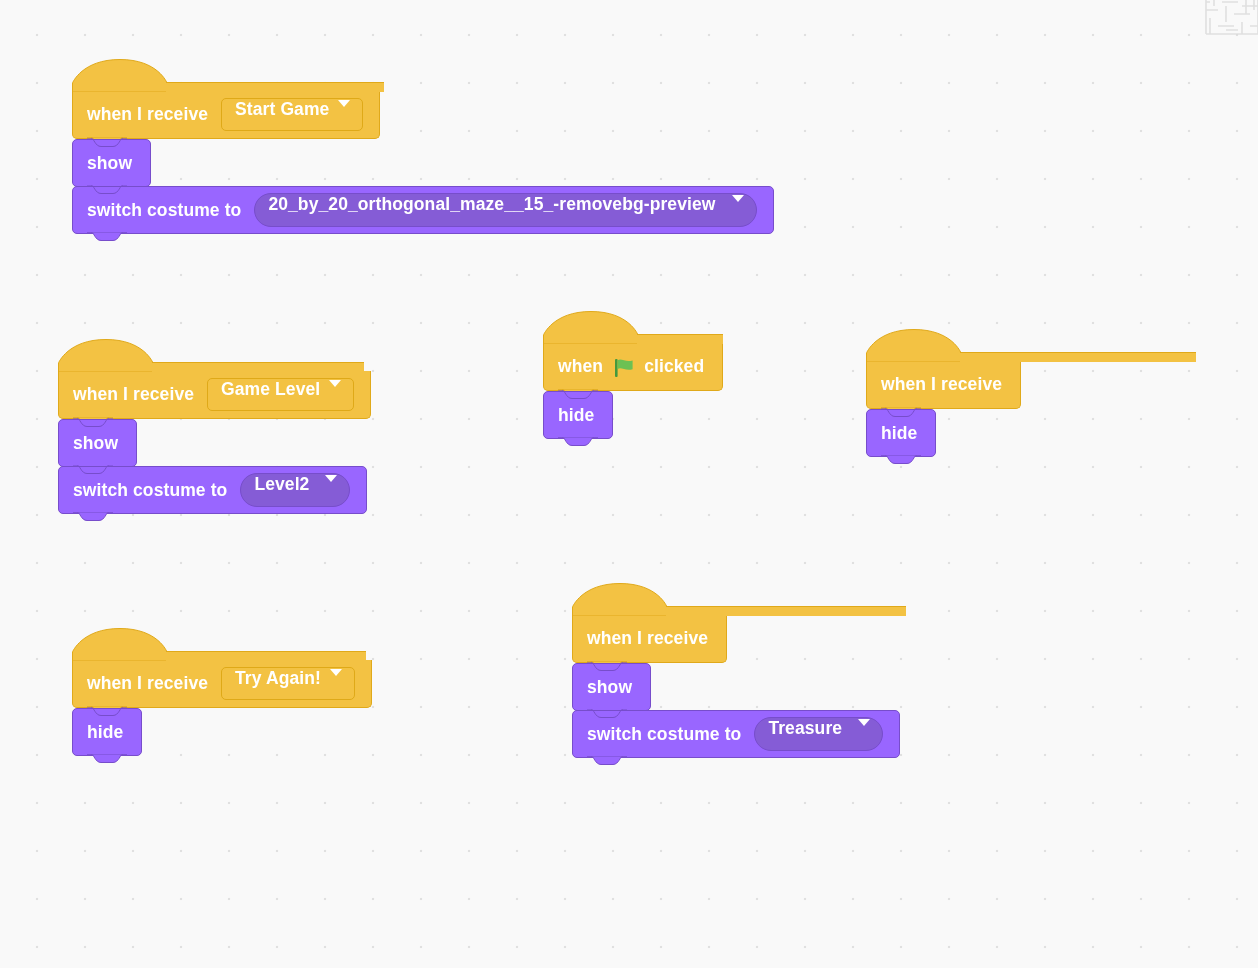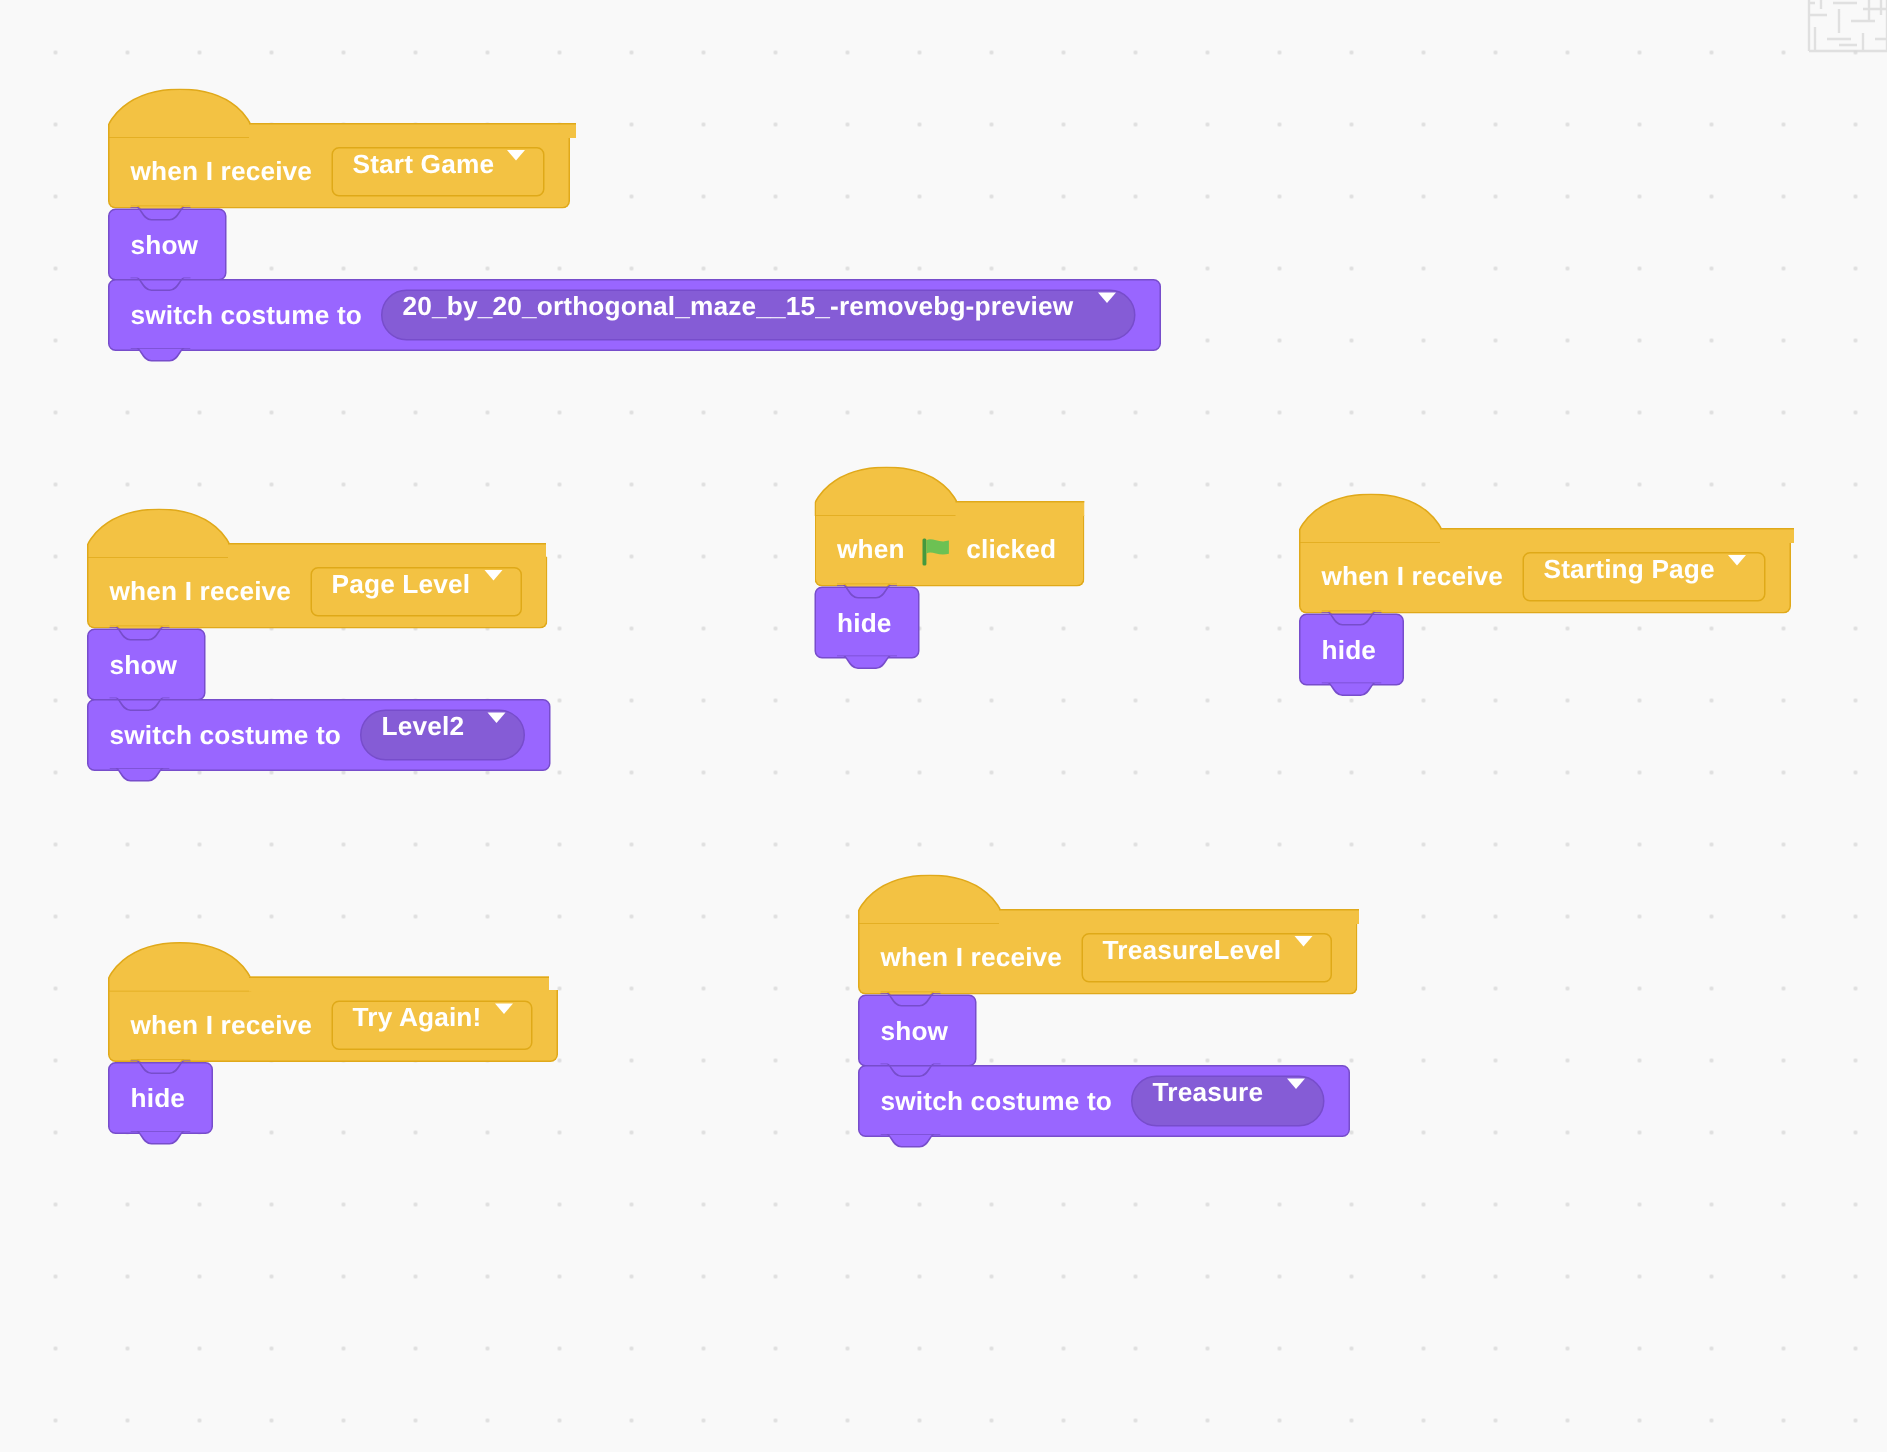--- a/index.html
+++ b/index.html
@@ -246,21 +246,21 @@
       <div class="block hat">
         <span class="hat-dome">
           <svg width="306" height="33" viewBox="0 0 306 33" xmlns="http://www.w3.org/2000/svg">
             <path d="M0.5 33 L0.5 24 C0.5 24 10 0.5 48 0.5 C86 0.5 95 24 95 24 L95 33 Z" fill="#f3c243" stroke="#e0a91a" stroke-width="1"></path>
             <rect x="94" y="23" width="212" height="11" fill="#f3c243"></rect>
             <path d="M94 23.5 L306 23.5" stroke="#e0a91a" stroke-width="1" fill="none"></path>
           </svg>
         </span>
         <span class="block-label">when I receive</span>
         <span class="dd hat-dd">
-          <span>Page Level</span>
+          <span>Game Level</span>
           <span class="caret"></span>
         </span>
         <span class="notch-bottom">
           <svg width="40" height="10" viewBox="0 0 40 10" xmlns="http://www.w3.org/2000/svg">
             <path d="M0 0 L4 0 C7 0 8 8.5 14 8.5 L26 8.5 C32 8.5 33 0 36 0 L40 0 Z" fill="#f3c243" stroke="#e0a91a" stroke-width="1"></path>
           </svg>
         </span>
       </div>
     </div>
 
@@ -388,24 +388,20 @@
     <div class="stack-wrap">
       <div class="block hat">
         <span class="hat-dome">
           <svg width="334" height="33" viewBox="0 0 334 33" xmlns="http://www.w3.org/2000/svg">
             <path d="M0.5 33 L0.5 24 C0.5 24 10 0.5 48 0.5 C86 0.5 95 24 95 24 L95 33 Z" fill="#f3c243" stroke="#e0a91a" stroke-width="1"></path>
             <rect x="94" y="23" width="240" height="11" fill="#f3c243"></rect>
             <path d="M94 23.5 L334 23.5" stroke="#e0a91a" stroke-width="1" fill="none"></path>
           </svg>
         </span>
         <span class="block-label">when I receive</span>
-        <span class="dd hat-dd">
-          <span>TreasureLevel</span>
-          <span class="caret"></span>
-        </span>
         <span class="notch-bottom">
           <svg width="40" height="10" viewBox="0 0 40 10" xmlns="http://www.w3.org/2000/svg">
             <path d="M0 0 L4 0 C7 0 8 8.5 14 8.5 L26 8.5 C32 8.5 33 0 36 0 L40 0 Z" fill="#f3c243" stroke="#e0a91a" stroke-width="1"></path>
           </svg>
         </span>
       </div>
     </div>
 
     <div class="stack-wrap">
       <div class="block stack" style="margin-top:0;">
@@ -444,24 +440,20 @@
     <div class="stack-wrap">
       <div class="block hat">
         <span class="hat-dome">
           <svg width="330" height="33" viewBox="0 0 330 33" xmlns="http://www.w3.org/2000/svg">
             <path d="M0.5 33 L0.5 24 C0.5 24 10 0.5 48 0.5 C86 0.5 95 24 95 24 L95 33 Z" fill="#f3c243" stroke="#e0a91a" stroke-width="1"></path>
             <rect x="94" y="23" width="236" height="11" fill="#f3c243"></rect>
             <path d="M94 23.5 L330 23.5" stroke="#e0a91a" stroke-width="1" fill="none"></path>
           </svg>
         </span>
         <span class="block-label">when I receive</span>
-        <span class="dd hat-dd">
-          <span>Starting Page</span>
-          <span class="caret"></span>
-        </span>
         <span class="notch-bottom">
           <svg width="40" height="10" viewBox="0 0 40 10" xmlns="http://www.w3.org/2000/svg">
             <path d="M0 0 L4 0 C7 0 8 8.5 14 8.5 L26 8.5 C32 8.5 33 0 36 0 L40 0 Z" fill="#f3c243" stroke="#e0a91a" stroke-width="1"></path>
           </svg>
         </span>
       </div>
     </div>
 
     <div class="stack-wrap">
       <div class="block stack" style="margin-top:0;">

